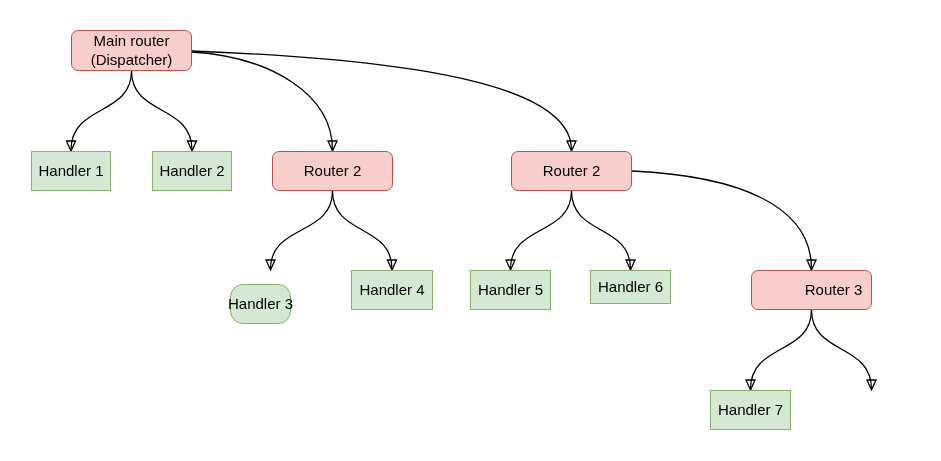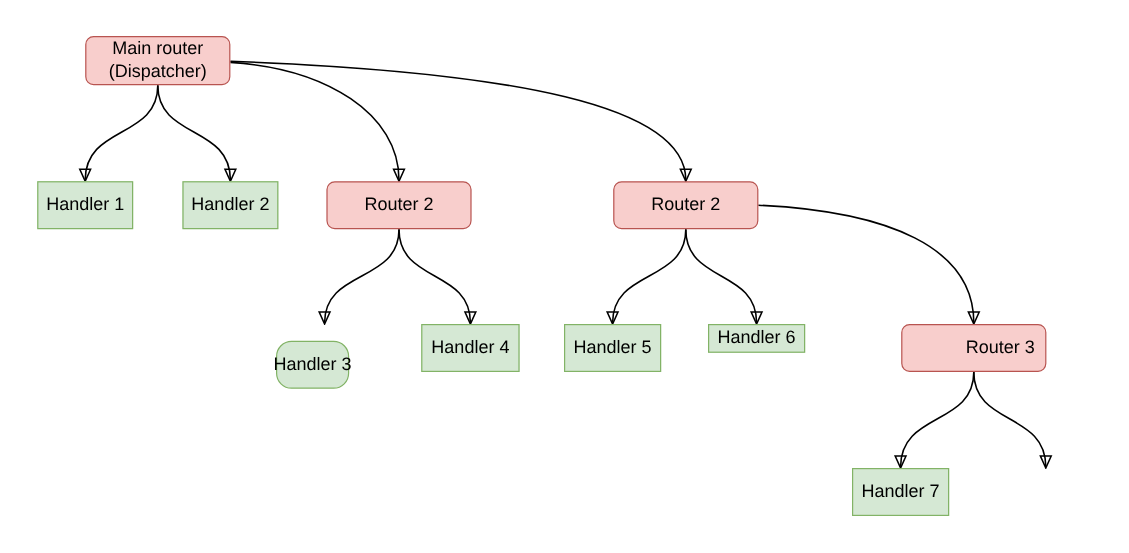--- a/index.html
+++ b/index.html
@@ -31,21 +31,21 @@
     border:1px solid #82b366;
   }
   #n-main{left:71px;top:30px;width:121px;height:41px;}
   #n-h1{left:31px;top:151px;width:80px;height:40px;}
   #n-h2{left:152px;top:151px;width:80px;height:40px;}
   #n-r1{left:272px;top:151px;width:121px;height:40px;}
   #n-r2{left:511px;top:151px;width:121px;height:40px;text-align:center;}
   #n-h3{left:230px;top:284px;width:61px;height:40px;border-radius:13px;}
   #n-h4{left:351px;top:270px;width:82px;height:40px;}
   #n-h5{left:470px;top:270px;width:81px;height:40px;justify-content:center;}
-  #n-h6{left:590px;top:270px;width:81px;height:24px;}
+  #n-h6{left:590px;top:270px;width:81px;height:34px;}
   #n-r3{left:751px;top:270px;width:121px;height:40px;padding-left:44px;}
   #n-h7{left:710px;top:390px;width:81px;height:40px;}
   #n-h8{left:831px;top:390px;width:81px;height:40px;}
 </style>
 </head>
 <body>
 
 <div class="canvas">
 
   <svg class="edges" viewBox="0 0 941 461" xmlns="http://www.w3.org/2000/svg">

